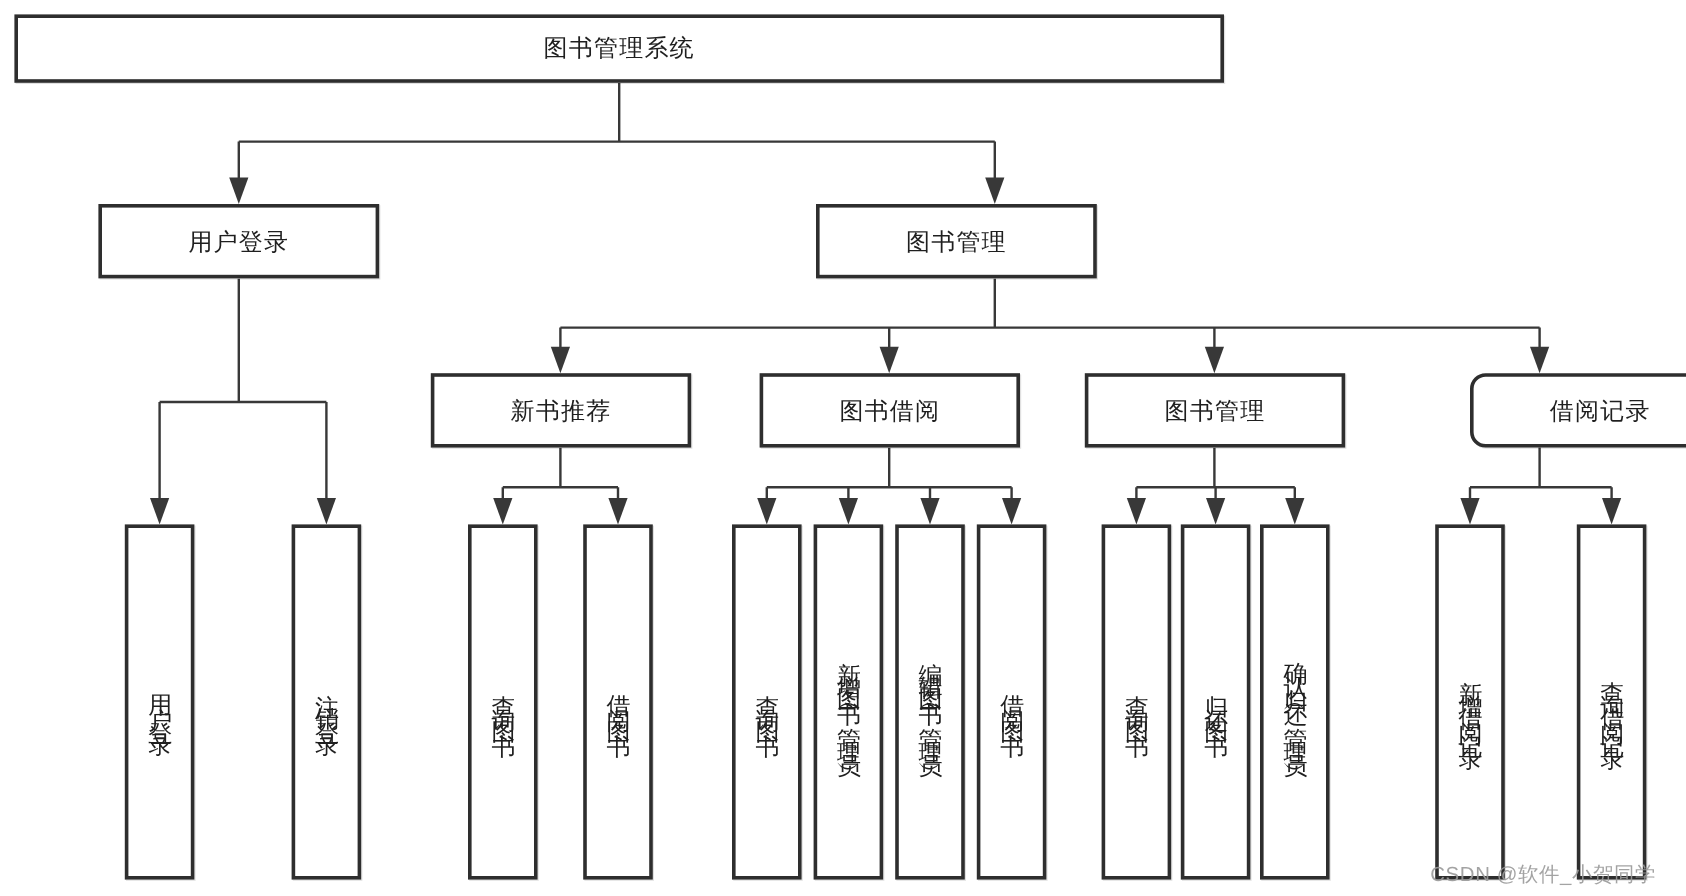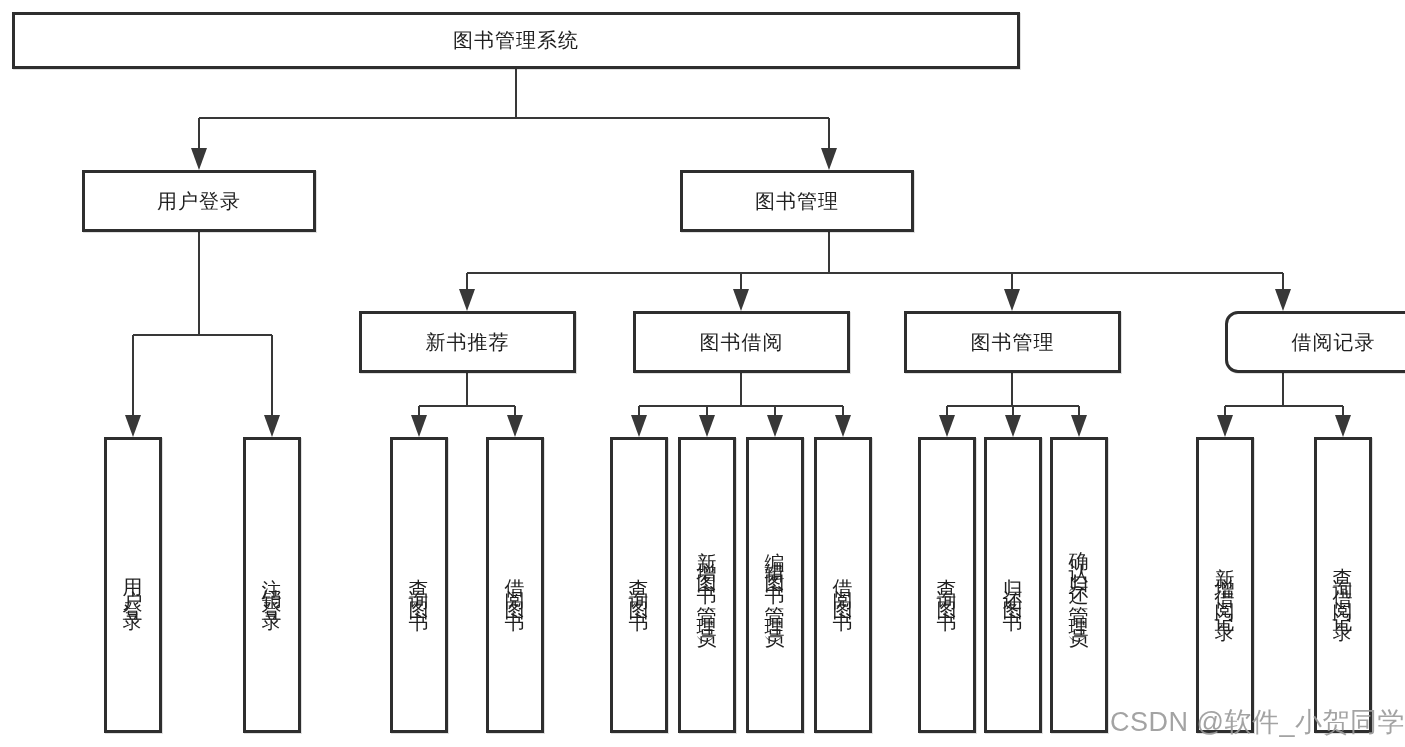--- a/index.html
+++ b/index.html
@@ -35,22 +35,22 @@
   .leaf .vtext{
     writing-mode:vertical-rl;
     text-orientation:mixed;
     font-size:20px;
     letter-spacing:11px;
     line-height:1;
     white-space:nowrap;
   }
   .watermark{
     position:absolute;
-    right:0;bottom:7px;
-    font-size:27px;
+    right:25px;bottom:7px;
+    font-size:17px;
     color:var(--watermark);
     opacity:.9;
     letter-spacing:.5px;
     z-index:5;
   }
 </style>
 </head>
 <body>
 
 <div class="stage">

